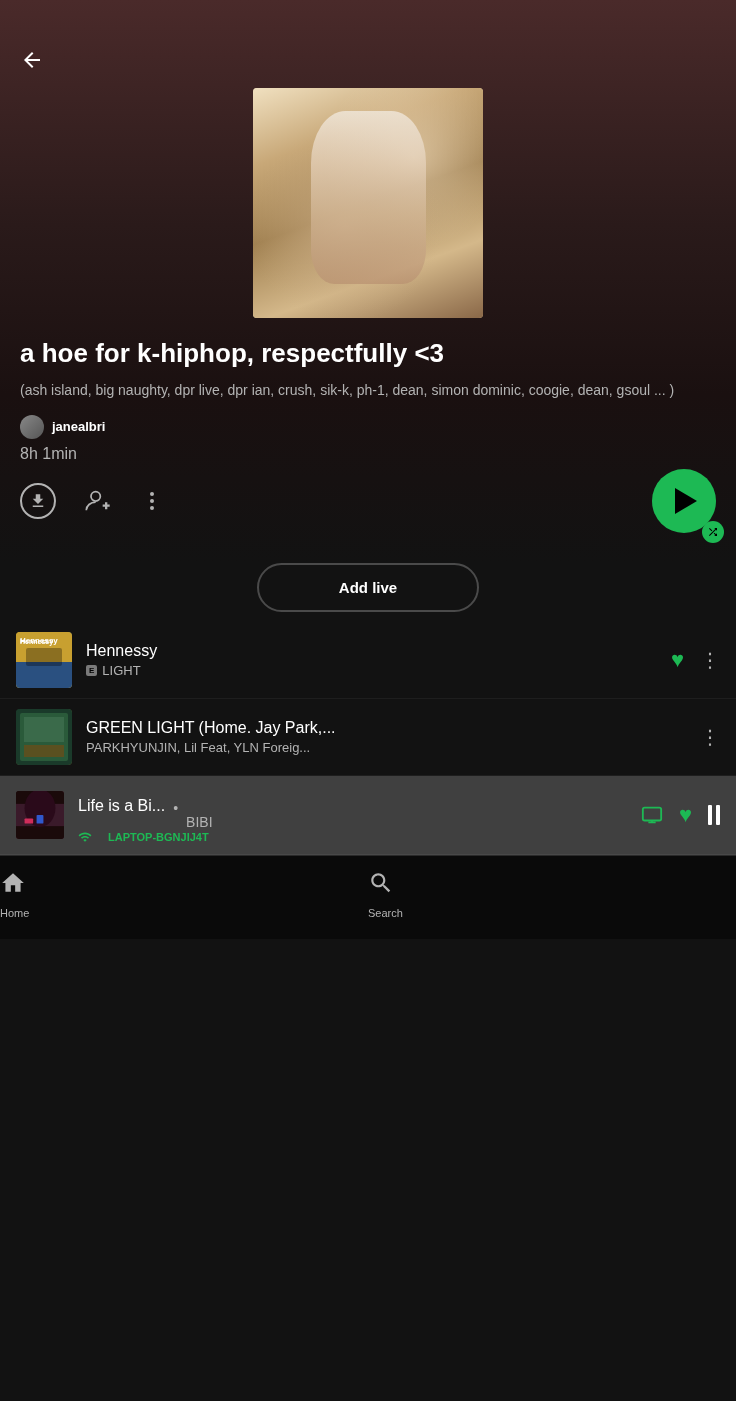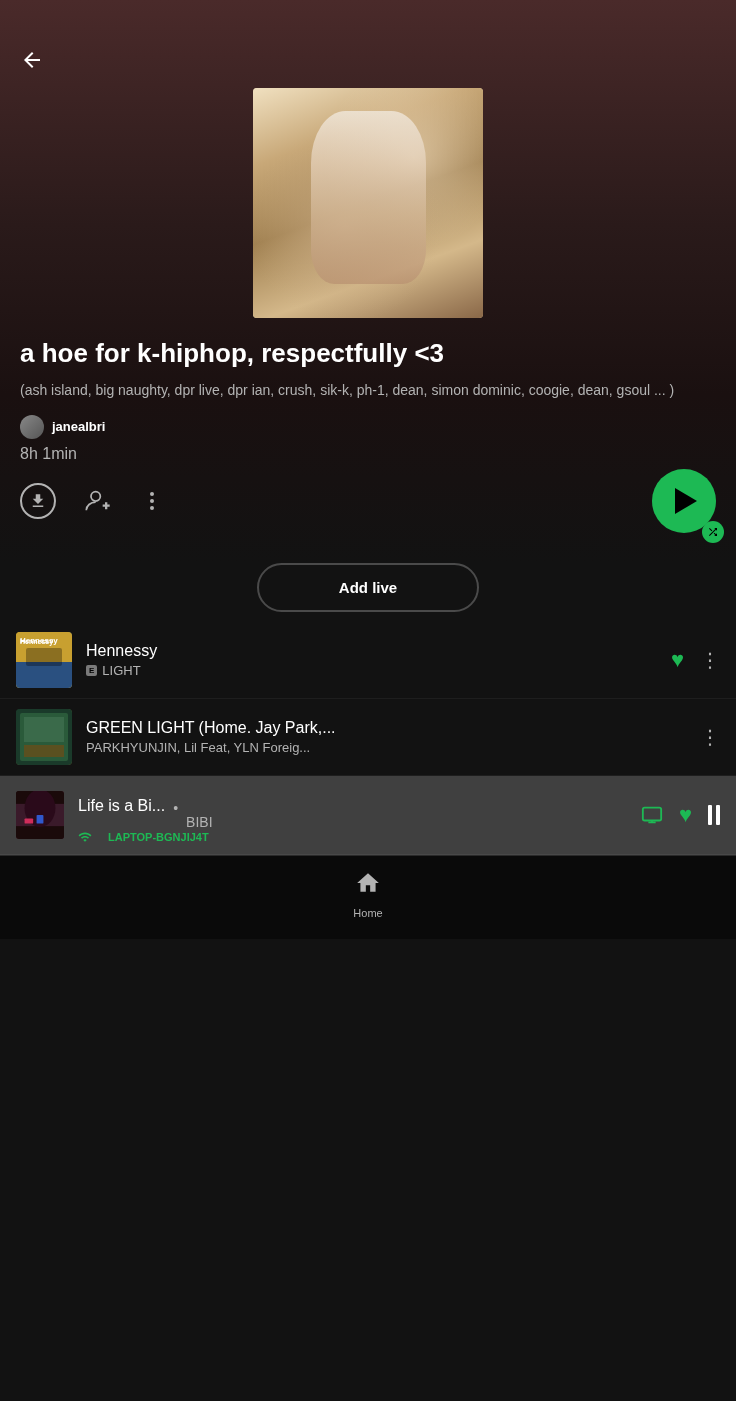--- a/index.html
+++ b/index.html
@@ -367,21 +367,21 @@
       align-items: center;
       padding: 14px 0 20px 0;
       border-top: 1px solid #2a2a2a;
       position: sticky;
       bottom: 0;
     }
 
     .nav-item {
       display: flex;
       flex-direction: column;
-      align-items: center;
+      align-items: flex-start;
       gap: 5px;
       cursor: pointer;
       flex: 1;
     }
 
     .nav-icon {
       font-size: 24px;
       color: #b3b3b3;
     }
 
@@ -595,14 +595,22 @@
 <div class="bottom-nav">
   <div class="nav-item">
     <span class="nav-icon">
       <svg width="26" height="26" viewBox="0 0 24 24" fill="#b3b3b3">
         <path d="M10 20v-6h4v6h5v-8h3L12 3 2 12h3v8z"></path>
       </svg>
     </span>
     <span class="nav-label">Home</span>
   </div>
 
+  <div class="nav-item">
+    <span class="nav-icon">
+      <svg width="26" height="26" viewBox="0 0 24 24" fill="#b3b3b3">
+        <path d="M15.5 14h-.79l-.28-.27C15.41 12.59 16 11.11 16 9.5 16 5.91 13.09 3 9.5 3S3 5.91 3 9.5 5.91 16 9.5 16c1.61 0 3.09-.59 4.23-1.57l.27.28v.79l5 4.99L20.49 19l-4.99-5zm-6 0C7.01 14 5 11.99 5 9.5S7.01 5 9.5 5 14 7.01 14 9.5 11.99 14 9.5 14z"></path>
+      </svg>
+    </span>
+    <span class="nav-label">Search</span>
+  </div>
 
 </div>
 
 </body></html>

